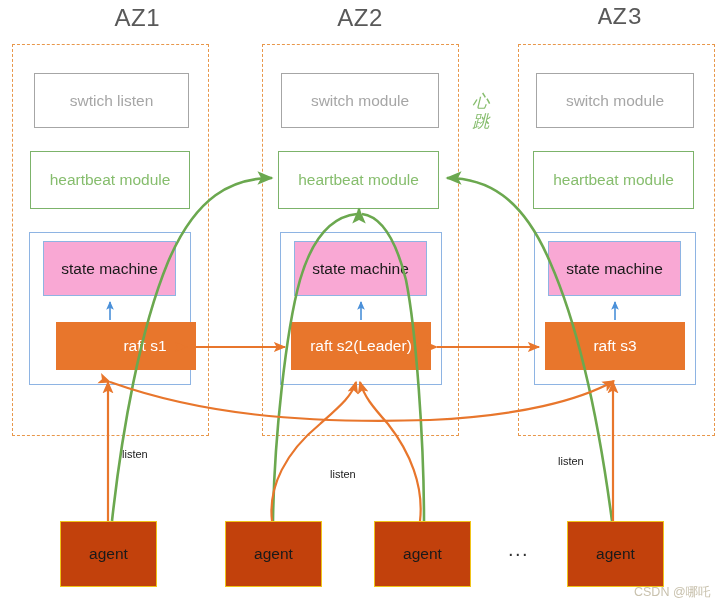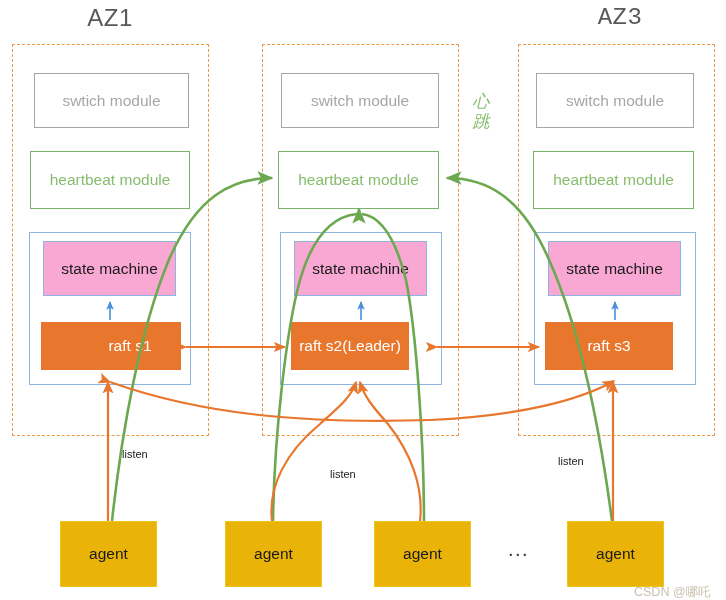--- a/index.html
+++ b/index.html
@@ -79,21 +79,21 @@
     align-items: center;
     justify-content: center;
     font-size: 15.5px;
     color: #ffffff;
     white-space: nowrap;
   }
   .agent-box {
     position: absolute;
     box-sizing: border-box;
     border: 1.8px solid #F0C419;
-    background: #eab308;
+    background: #c2410c;
     display: flex;
     align-items: center;
     justify-content: center;
     font-size: 15.5px;
     color: #1a1a1a;
     white-space: nowrap;
   }
   .edge-label {
     position: absolute;
     font-size: 11px;
@@ -130,44 +130,45 @@
     width: 726px;
     height: 600px;
     pointer-events: none;
   }
 </style>
 </head>
 <body>
 
 <div id="stage">
 
-  <div class="az-title" style="left:60px; top:4px; width:100px;">AZ1</div>
+  <div class="az-title" style="left:60px; top:4px; width:100px;text-align:right;">AZ1</div>
+  <div class="az-title" style="left:310px; top:4px; width:100px;">AZ2</div>
   <div class="az-title" style="left:570px; top:4px; width:100px;font-family:Liberation Mono, monospace;">AZ3</div>
 
   <div class="az-box" style="left:12px;  top:44px; width:197px; height:392px;"></div>
   <div class="az-box" style="left:262px; top:44px; width:197px; height:392px;"></div>
   <div class="az-box" style="left:518px; top:44px; width:197px; height:392px;"></div>
 
-  <div class="mod-box switch-box" style="left:34px; top:73px; width:155px; height:55px;">swtich module</div>
+  <div class="mod-box switch-box" style="left:34px; top:73px; width:155px; height:55px;">swtich listen</div>
   <div class="mod-box heartbeat-box" style="left:30px; top:151px; width:160px; height:58px;">heartbeat module</div>
   <div class="outer-blue" style="left:29px; top:232px; width:162px; height:153px;"></div>
   <div class="sm-box" style="left:43px; top:241px; width:133px; height:55px;">state machine</div>
-  <div class="raft-box" style="left:41px; top:322px; width:140px; height:48px;padding-left:38px;">raft s1</div>
+  <div class="raft-box" style="left:56px; top:322px; width:140px; height:48px;padding-left:38px;">raft s1</div>
 
   <div class="mod-box switch-box" style="left:281px; top:73px; width:158px; height:55px;">switch module</div>
   <div class="mod-box heartbeat-box" style="left:278px; top:151px; width:161px; height:58px;">heartbeat module</div>
   <div class="outer-blue" style="left:280px; top:232px; width:162px; height:153px;"></div>
   <div class="sm-box" style="left:294px; top:241px; width:133px; height:55px;">state machine</div>
-  <div class="raft-box" style="left:291px; top:322px; width:118px; height:48px;">raft s2(Leader)</div>
+  <div class="raft-box" style="left:291px; top:322px; width:140px; height:48px;">raft s2(Leader)</div>
 
   <div class="mod-box switch-box" style="left:536px; top:73px; width:158px; height:55px;">switch module</div>
   <div class="mod-box heartbeat-box" style="left:533px; top:151px; width:161px; height:58px;">heartbeat module</div>
   <div class="outer-blue" style="left:534px; top:232px; width:162px; height:153px;"></div>
   <div class="sm-box" style="left:548px; top:241px; width:133px; height:55px;">state machine</div>
-  <div class="raft-box" style="left:545px; top:322px; width:128px; height:48px;">raft s3</div>
+  <div class="raft-box" style="left:545px; top:322px; width:140px; height:48px;">raft s3</div>
 
   <div class="cjk-label" style="left:470px; top:92px;">心跳</div>
 
   <div class="agent-box" style="left:60px;  top:521px; width:97px; height:66px;">agent</div>
   <div class="agent-box" style="left:225px; top:521px; width:97px; height:66px;">agent</div>
   <div class="agent-box" style="left:374px; top:521px; width:97px; height:66px;">agent</div>
   <div class="agent-box" style="left:567px; top:521px; width:97px; height:66px;">agent</div>
 
   <div class="ellipsis-label" style="left:508px; top:538px;">...</div>
 

